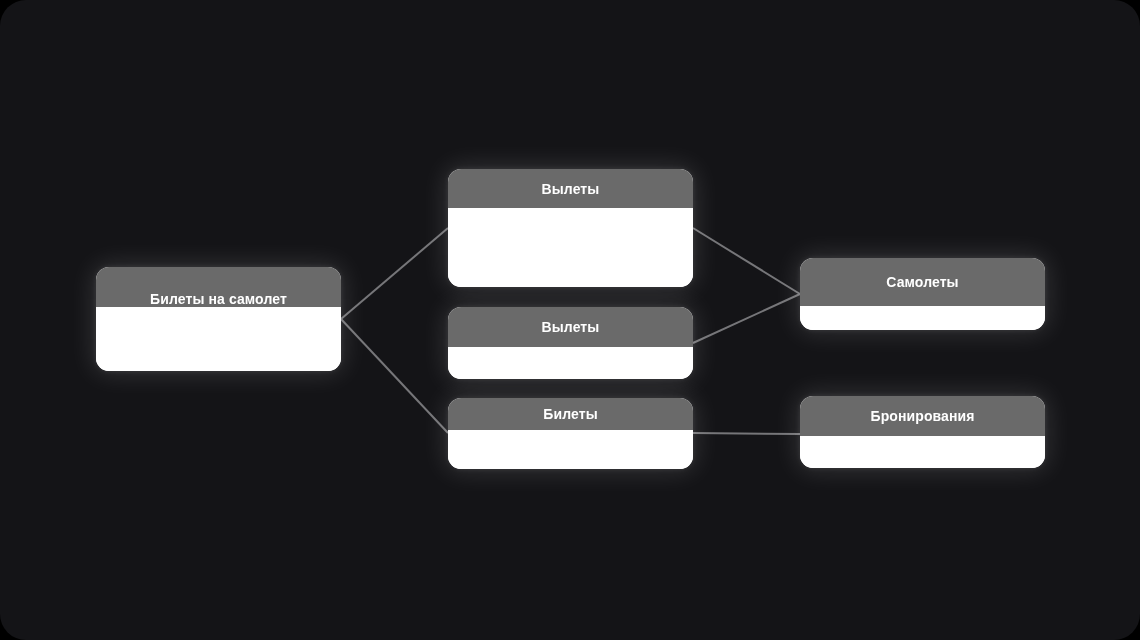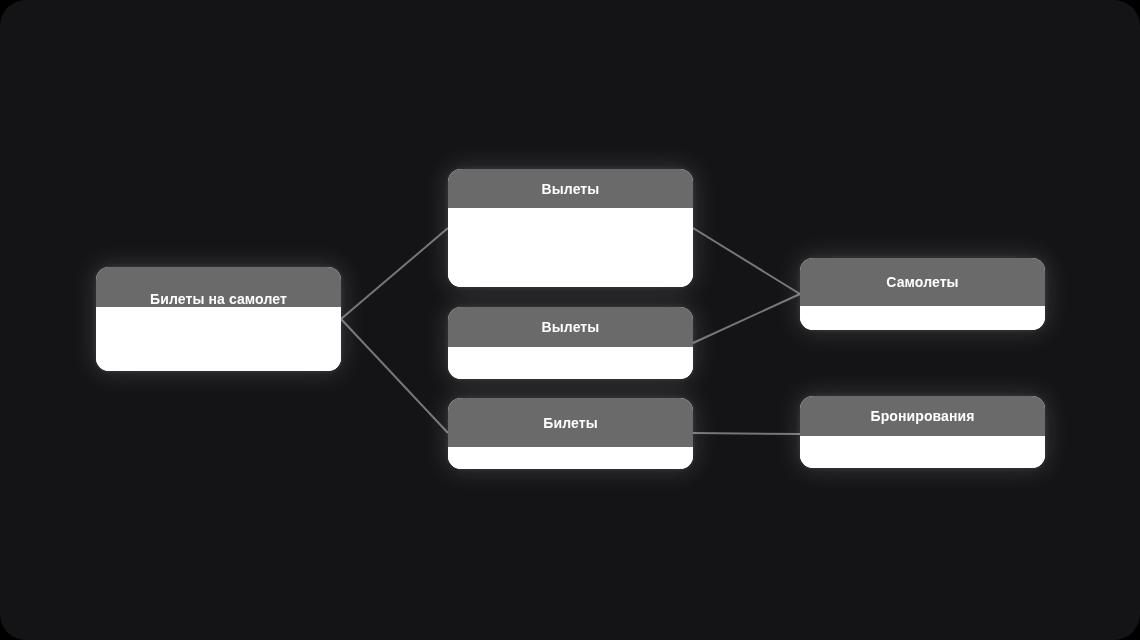--- a/index.html
+++ b/index.html
@@ -67,21 +67,21 @@
   }
 
   
   #node-tickets-plane { left: 96px;  top: 267px; width: 245px; height: 104px; }
   #node-tickets-plane .node-header { height: 40px; align-items: flex-end; }
   #node-departures    { left: 448px; top: 169px; width: 245px; height: 118px; }
   #node-departures .node-header { height: 39px; }
   #node-seats         { left: 448px; top: 307px; width: 245px; height: 72px; }
   #node-seats .node-header { height: 40px; }
   #node-tickets       { left: 448px; top: 398px; width: 245px; height: 71px; }
-  #node-tickets .node-header { height: 49px; }
+  #node-tickets .node-header { height: 32px; }
   #node-planes        { left: 800px; top: 258px; width: 245px; height: 72px; }
   #node-planes .node-header { height: 48px; }
   #node-bookings      { left: 800px; top: 396px; width: 245px; height: 72px; }
   #node-bookings .node-header { height: 40px; }
 </style>
 </head>
 <body>
 
 <div class="stage">
   <div class="canvas">

